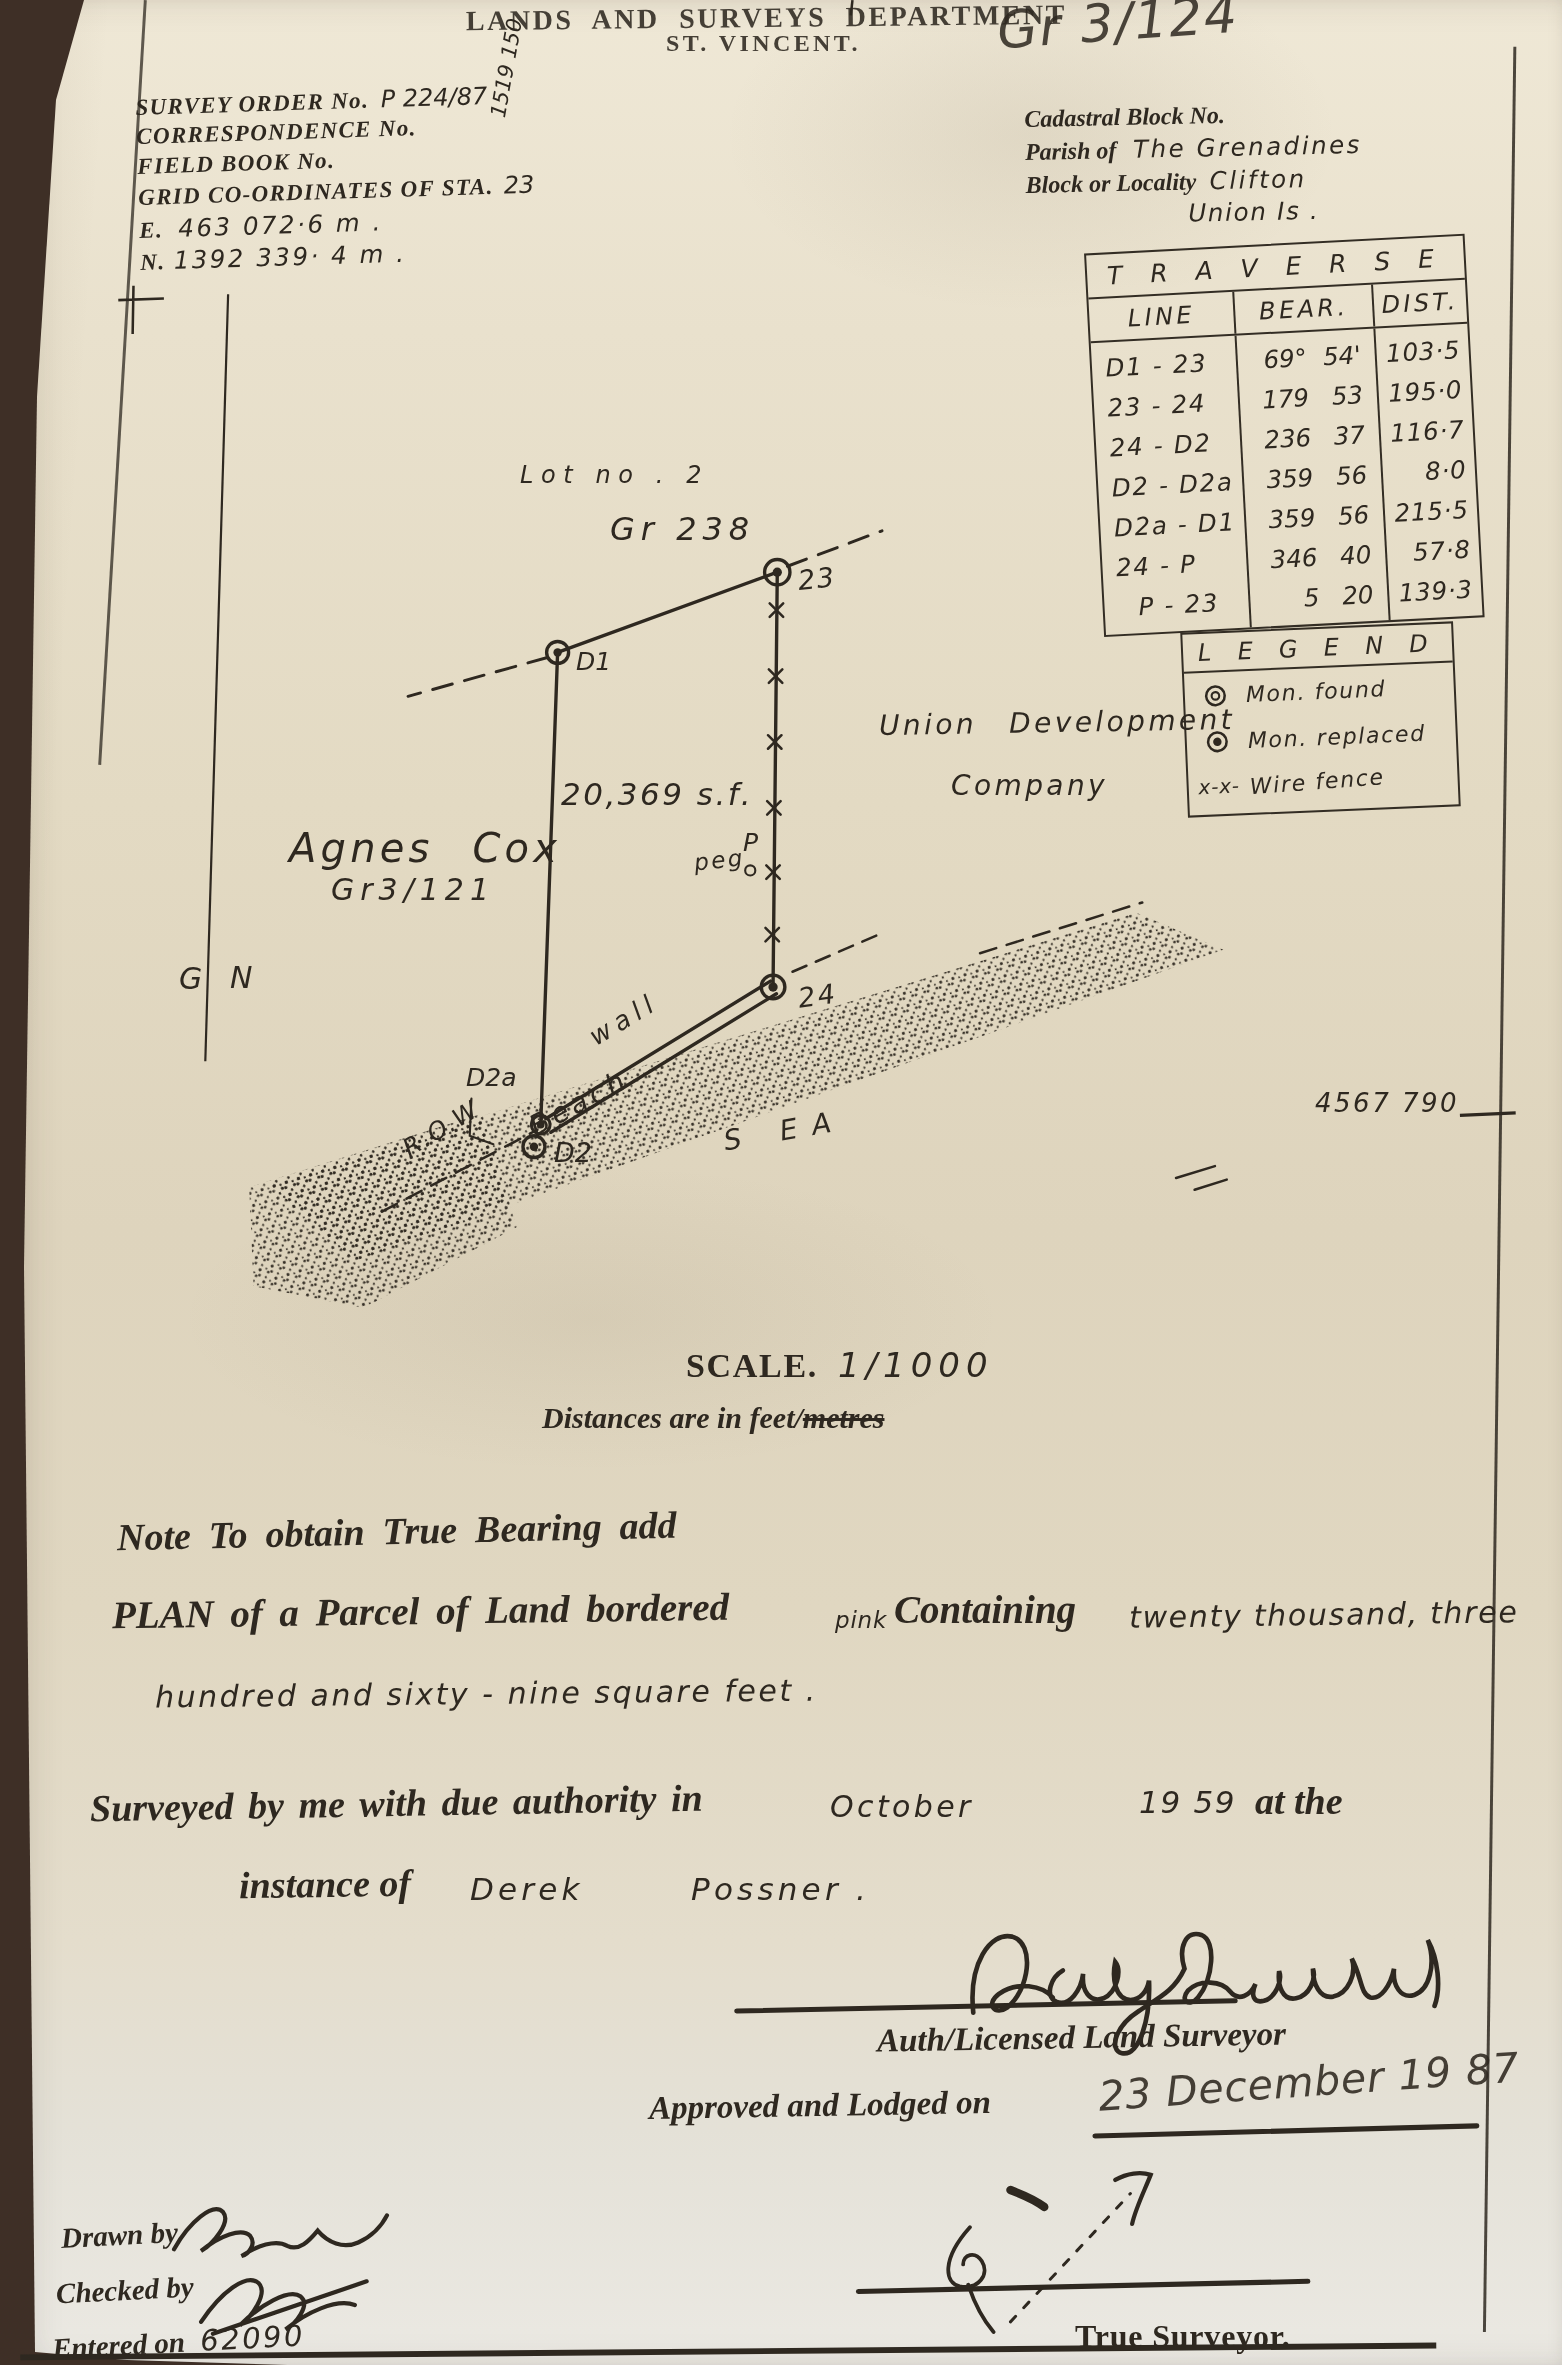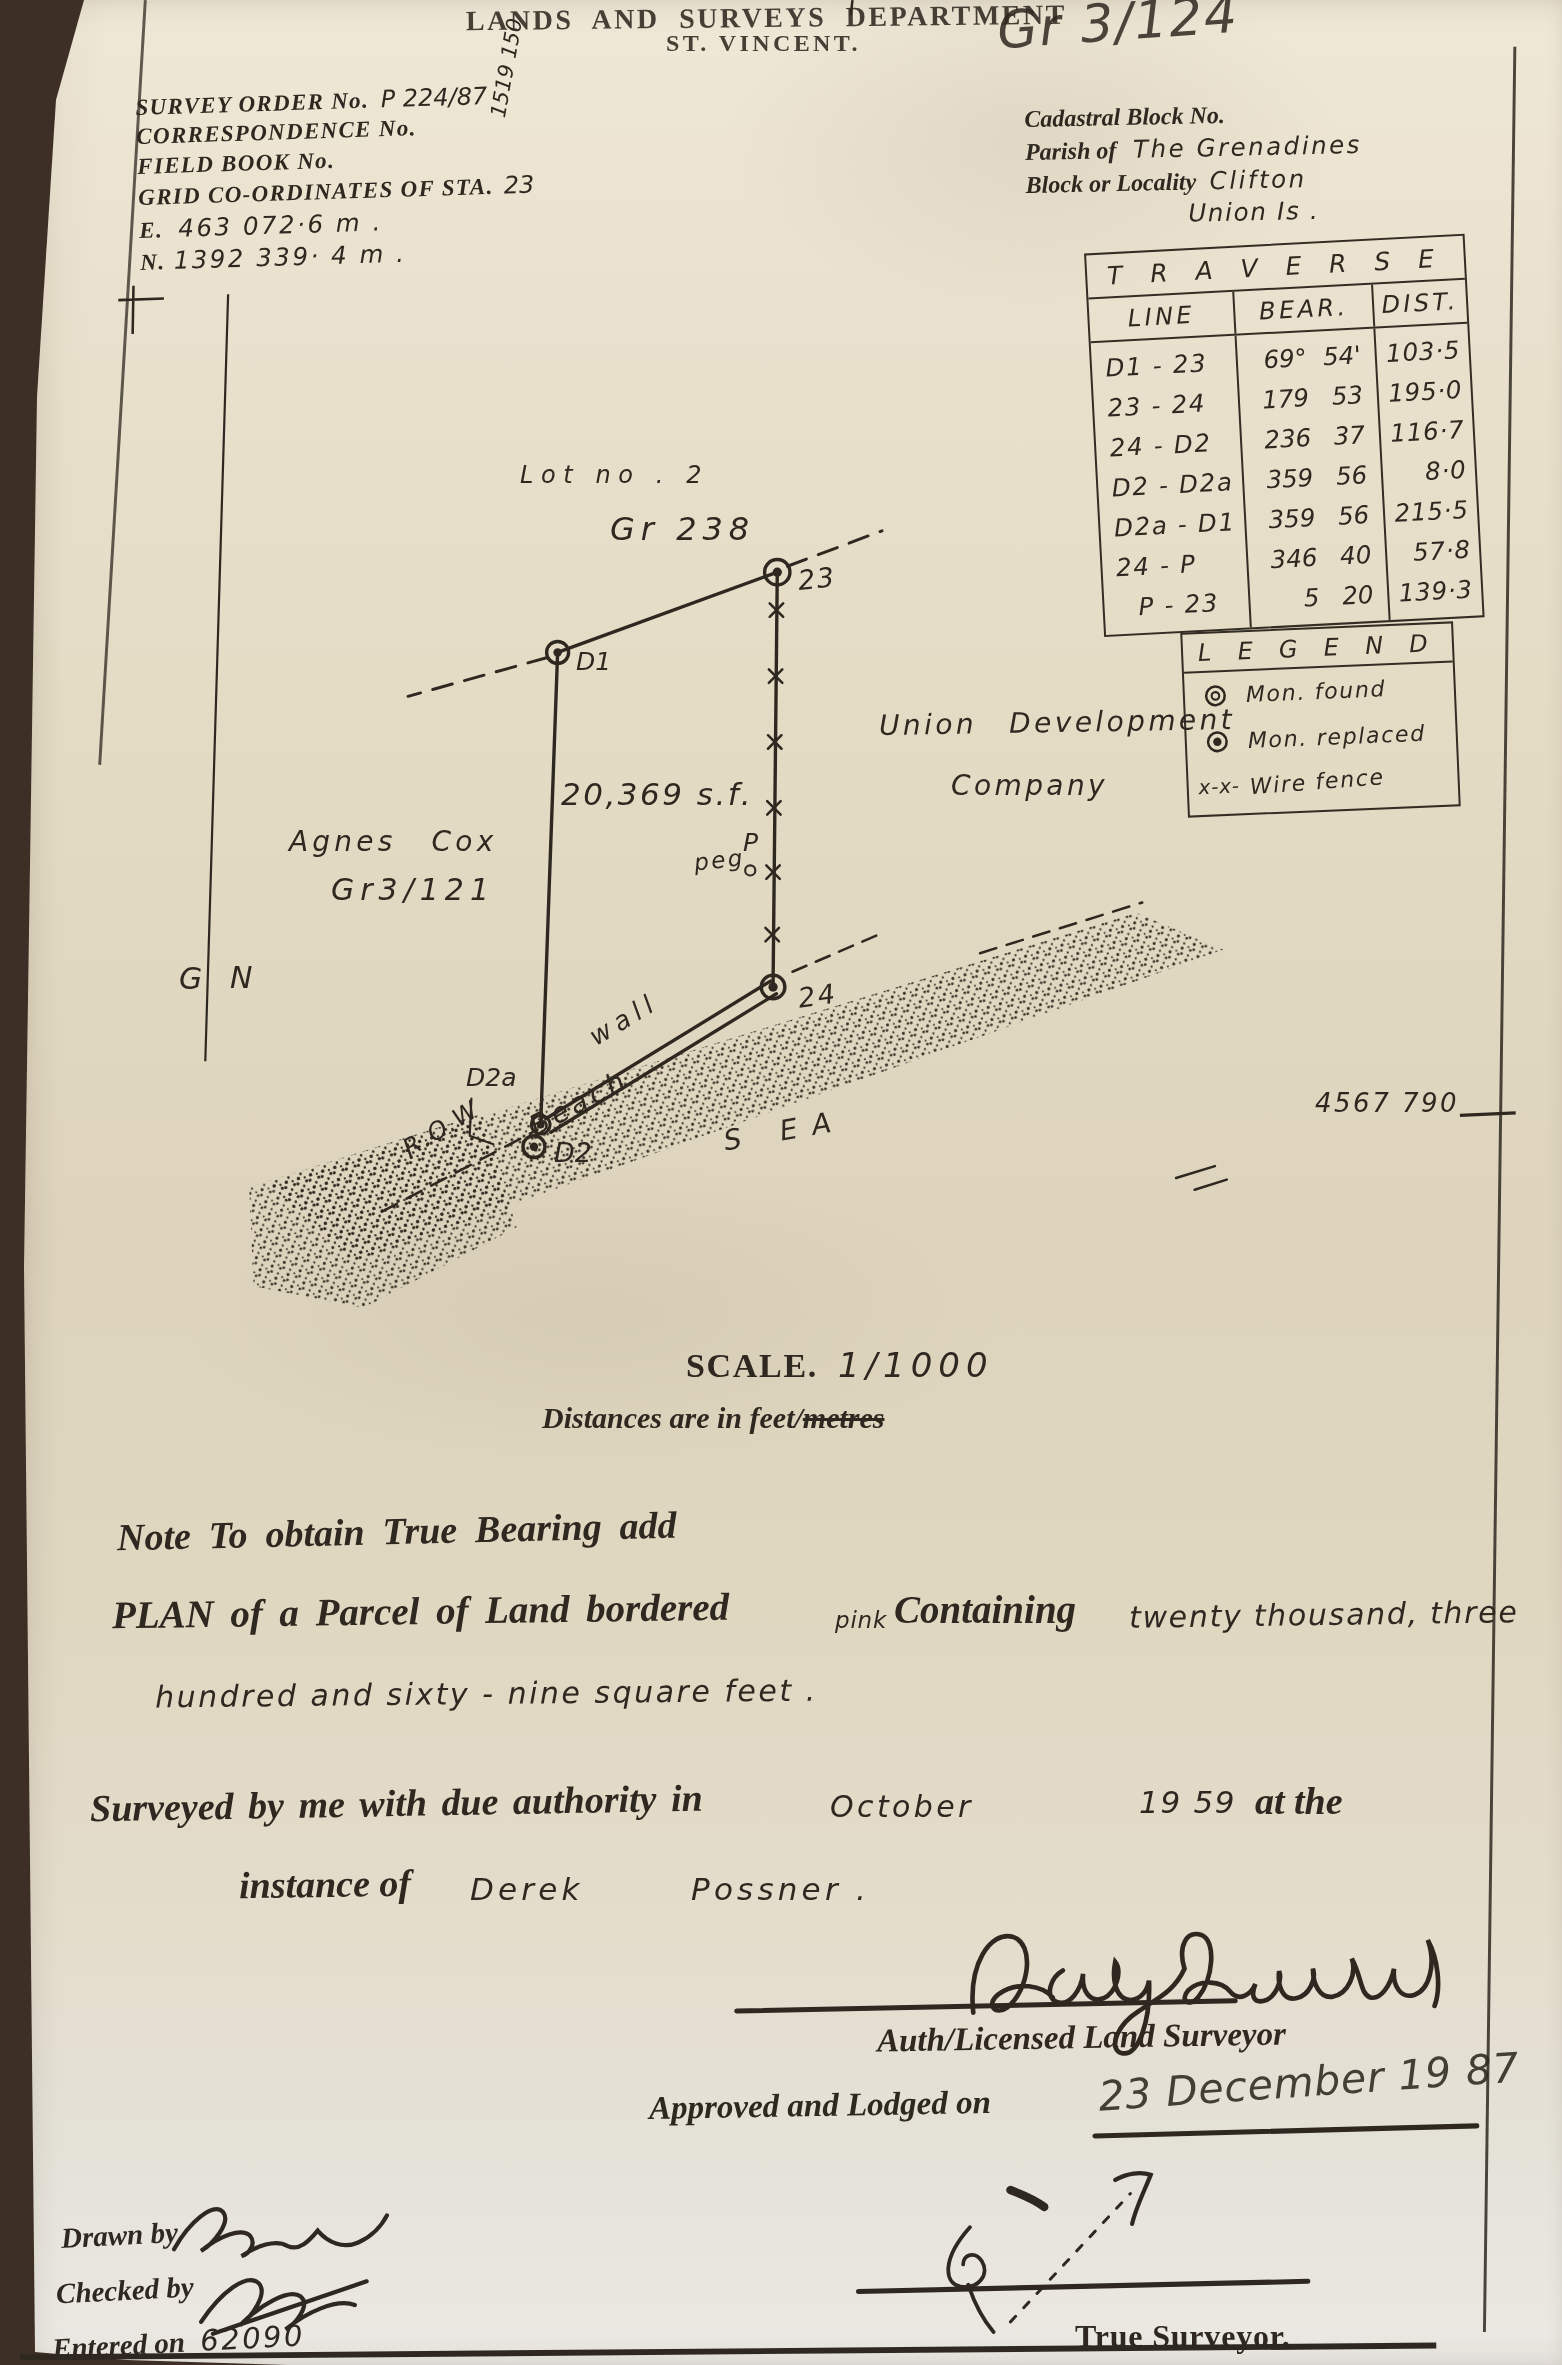--- a/index.html
+++ b/index.html
@@ -267,21 +267,21 @@
     </div>
     <div class="lg-item" style="top:140px;">
       <div class="lg-sym" style="font-size:20px;letter-spacing:0.8px;">x-x-</div>
       <div class="lg-label" style="transform:rotate(-2deg);">Wire fence</div>
     </div>
   </div>
 
   <div class="t draft" style="left:520px;top:461px;font-size:24px;letter-spacing:7.6px;">Lot no . 2</div>
   <div class="t draft" style="left:610px;top:510px;font-size:32px;letter-spacing:6px;">Gr 238</div>
   <div class="t draft" style="left:561px;top:776px;font-size:31px;letter-spacing:2.5px;">20,369 s.f.</div>
-  <div class="t draft" style="left:289px;top:825px;font-size:28px;letter-spacing:4.2px;word-spacing:22px;">Agnes  Cox</div>
+  <div class="t draft" style="left:289px;top:825px;font-size:40px;letter-spacing:4.2px;word-spacing:22px;">Agnes  Cox</div>
   <div class="t draft" style="left:331px;top:872px;font-size:30px;letter-spacing:6px;">Gr3/121</div>
   <div class="t draft" style="left:879px;top:706px;font-size:28px;letter-spacing:3.4px;word-spacing:20px;transform:rotate(-1deg);">Union  Development</div>
   <div class="t draft" style="left:951px;top:769px;font-size:28px;letter-spacing:3.4px;">Company</div>
   <div class="t draft" style="left:179px;top:961px;font-size:30px;">G</div>
   <div class="t draft" style="left:230px;top:960px;font-size:30px;">N</div>
   <div class="t draft" style="left:798px;top:563px;font-size:27px;letter-spacing:1.7px;transform:rotate(-6deg);">23</div>
   <div class="t draft" style="left:576px;top:647px;font-size:25px;">D1</div>
   <div class="t draft" style="left:798px;top:980px;font-size:27px;letter-spacing:2.5px;transform:rotate(-8deg);">24</div>
   <div class="t draft" style="left:466px;top:1063px;font-size:25px;">D2a</div>
   <div class="t draft" style="left:554px;top:1129px;font-size:27px;margin-top:8px;">D2</div>

